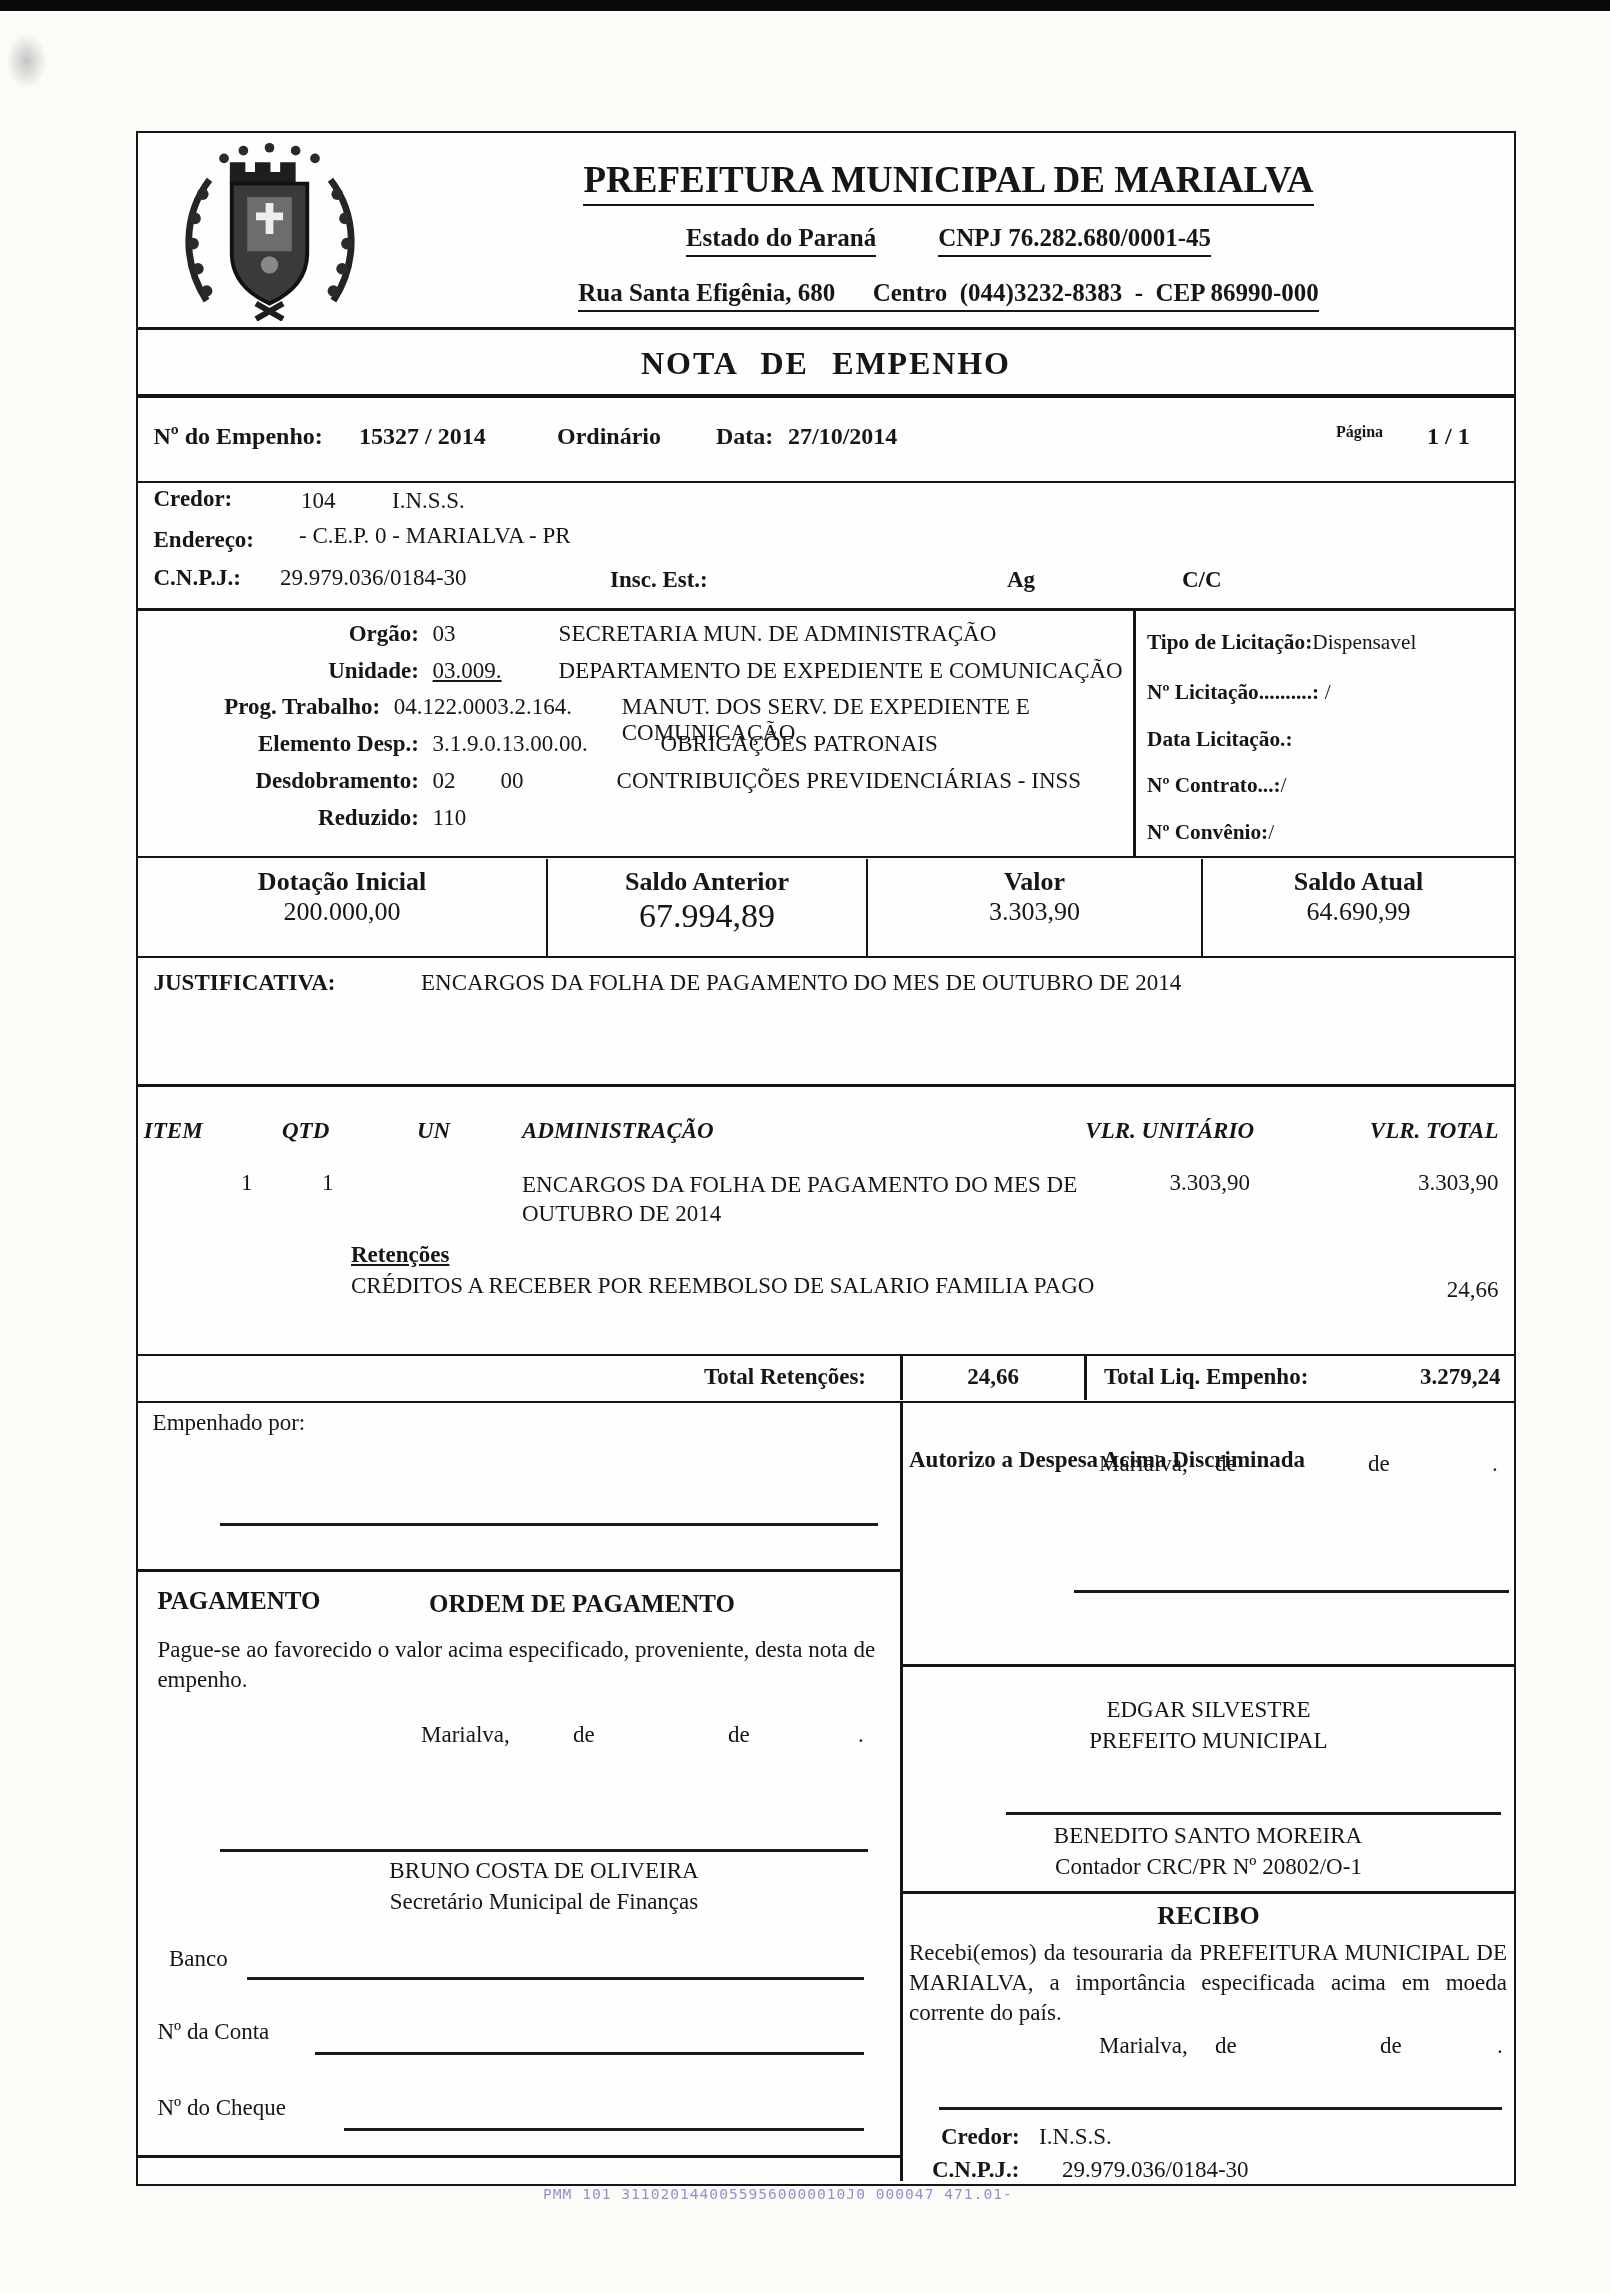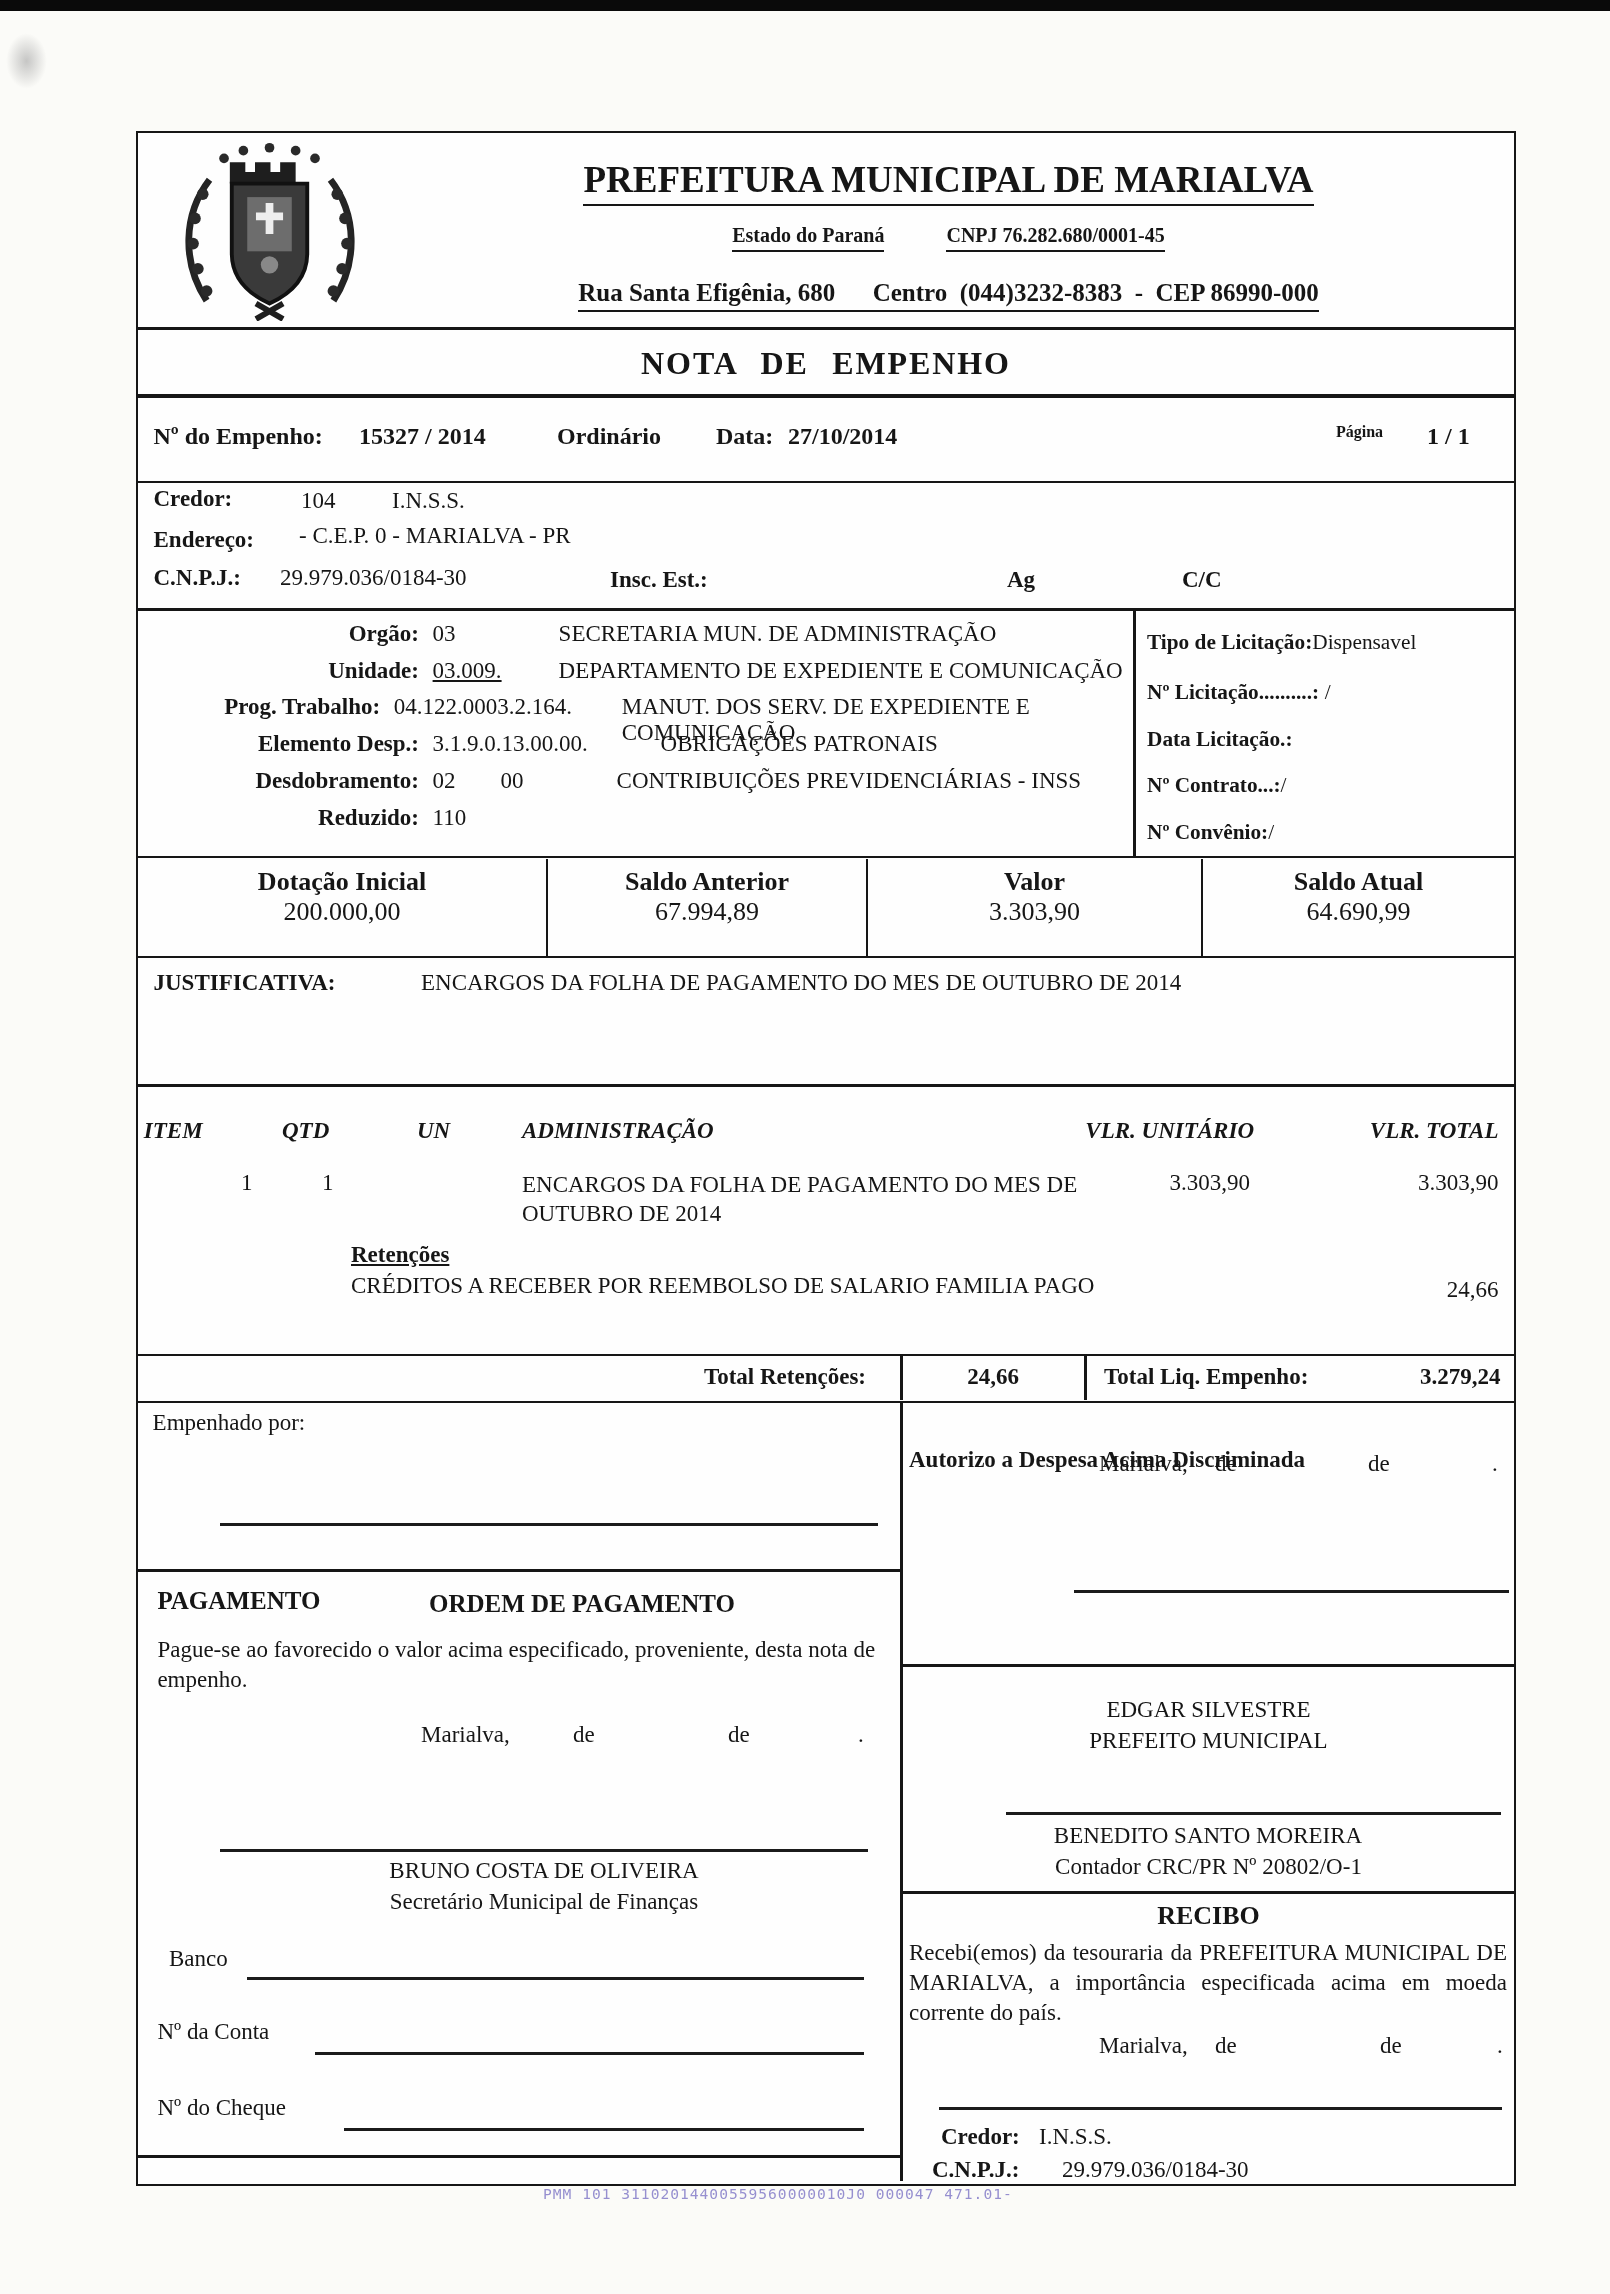--- a/index.html
+++ b/index.html
@@ -61,21 +61,21 @@
           <path d="M78 44 h78 v72 q0 34 -39 52 q-39 -18 -39 -52 Z" fill="#3a3a3a" stroke="#111" stroke-width="4"></path>
           <rect x="94" y="58" width="46" height="56" fill="#777" opacity="0.85"></rect>
           <path d="M113 64 h8 v10 h10 v8 h-10 v14 h-8 v-14 h-10 v-8 h10 Z" fill="#eee"></path>
           <circle cx="117" cy="128" r="9" fill="#888"></circle>
           <path d="M103 168 l28 16 M131 168 l-28 16" stroke="#1e1e1e" stroke-width="6"></path>
         </svg>
       </div>
       <div class="abs b ctr" style="left:262px;top:25px;width:1097px;font-size:37px;">
         <span class="ul pre">PREFEITURA MUNICIPAL DE MARIALVA</span>
       </div>
-      <div class="abs b" style="left:262px;top:91px;width:1097px;display:flex;justify-content:center;gap:62px;font-size:20px;">
+      <div class="abs b" style="left:262px;top:91px;width:1097px;display:flex;justify-content:center;gap:62px;font-size:25px;">
         <span class="ul pre">Estado do Paraná</span>
         <span class="ul pre">CNPJ 76.282.680/0001-45</span>
       </div>
       <div class="abs b ctr" style="left:262px;top:146px;width:1097px;font-size:25px;">
         <span class="ul pre">Rua Santa Efigênia, 680      Centro  (044)3232-8383  -  CEP 86990-000</span>
       </div>
     </div>
 
     <div class="abs b ctr" style="left:0;top:198px;width:1376px;height:67px;border-bottom:4.9px solid #161616;font-size:32px;letter-spacing:1.9px;word-spacing:13.6px;padding-top:13.6px;box-sizing:border-box;">NOTA  DE  EMPENHO</div>
 
@@ -155,21 +155,21 @@
       </div>
     </div>
 
     <div class="abs" style="left:0;top:726px;width:1376px;height:99px;border-bottom:2.9px solid #161616;display:flex;box-sizing:border-box;">
       <div style="width:408px;box-sizing:border-box;" class="ctr">
         <div class="b" style="font-size:26px;margin-top:7.8px;">Dotação Inicial</div>
         <div style="font-size:26px;">200.000,00</div>
       </div>
       <div style="width:320px;border-left:2.9px solid #161616;box-sizing:border-box;" class="ctr">
         <div class="b" style="font-size:26px;margin-top:7.8px;">Saldo Anterior</div>
-        <div style="font-size:26px;">67.994,89</div>
+        <div style="font-size:34px;">67.994,89</div>
       </div>
       <div style="width:335px;border-left:2.9px solid #161616;box-sizing:border-box;" class="ctr">
         <div class="b" style="font-size:26px;margin-top:7.8px;">Valor</div>
         <div style="font-size:26px;">3.303,90</div>
       </div>
       <div style="flex:1;border-left:2.9px solid #161616;box-sizing:border-box;" class="ctr">
         <div class="b" style="font-size:26px;margin-top:7.8px;">Saldo Atual</div>
         <div style="font-size:26px;">64.690,99</div>
       </div>
     </div>

